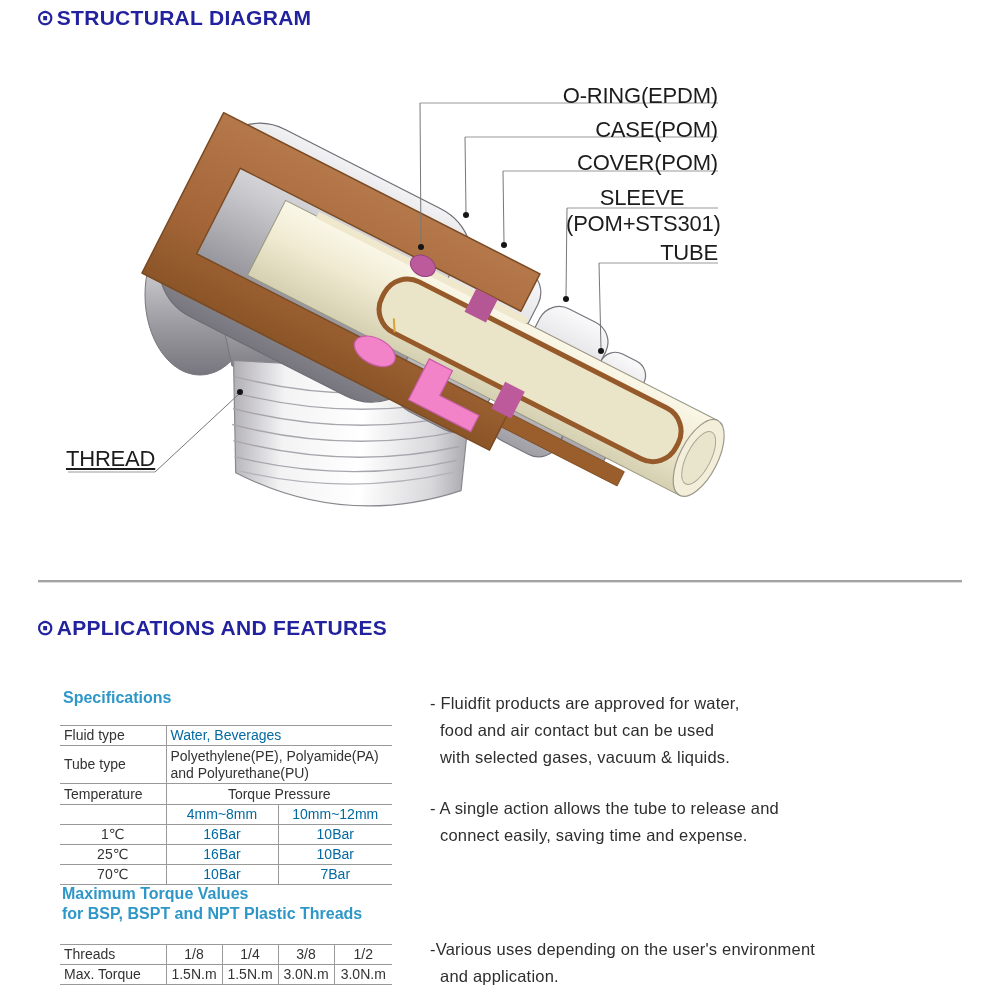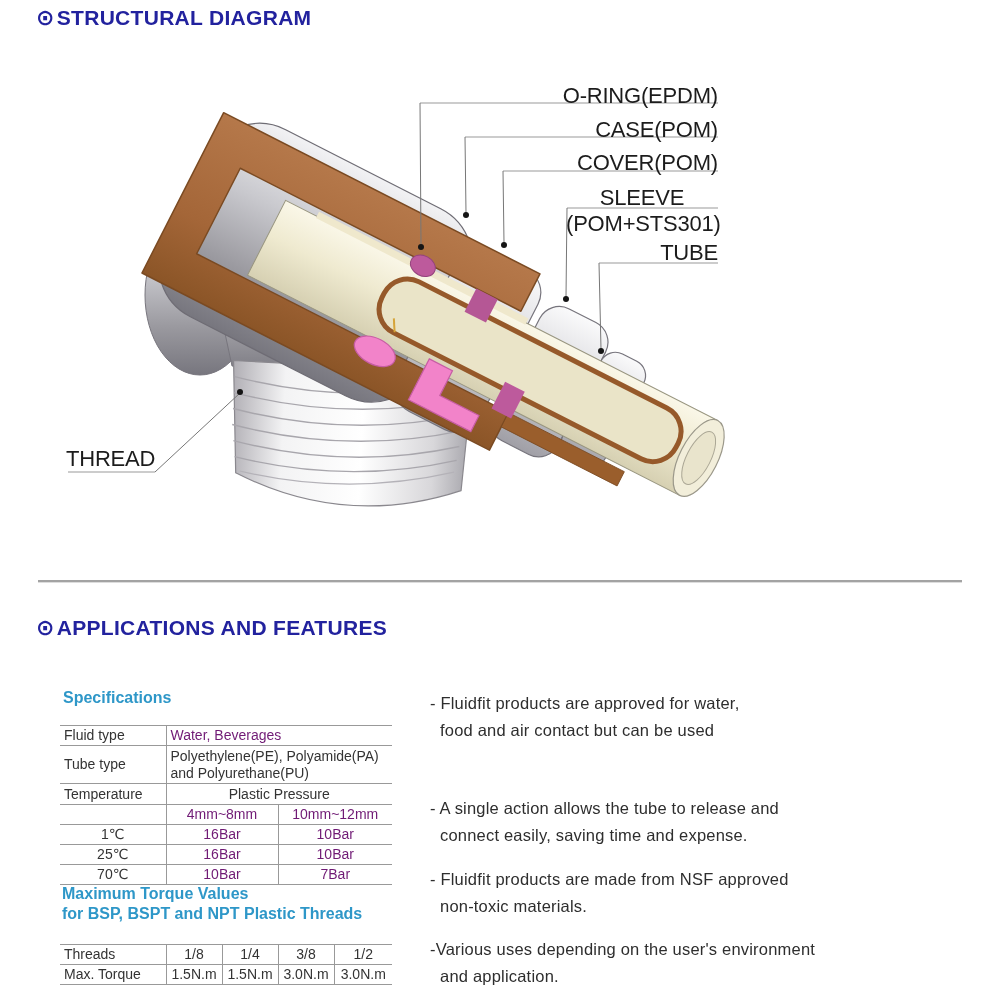--- a/index.html
+++ b/index.html
@@ -15,21 +15,21 @@
   .divider{position:absolute;left:38px;top:580px;width:924px;height:2px;background:#A3A3A3;
            box-shadow:0 1px 0 #DDDDDD;}
   .sub-title{position:absolute;color:#2E97C8;font-weight:bold;font-size:16px;line-height:20px;}
   table.spec{border-collapse:collapse;table-layout:fixed;width:332px;font-size:14px;color:#333;margin-top:16px;}
   table.spec td{border:1px solid #999;padding:1px 4px;line-height:17px;vertical-align:middle;}
   table.spec td:first-child{border-left:0;}
   table.spec tr td:last-child{border-right:0;}
   td.lbl{text-align:left;padding-left:10px;}
   td.ctr{text-align:center;}
   td.lft{text-align:left;padding-left:10px;}
-  .blue{color:#701a75;}
+  .blue{color:#0369a1;}
   .tbl-wrap{position:absolute;}
   .feature{position:absolute;left:430px;color:#2e2e2e;font-size:16.5px;line-height:27px;
            letter-spacing:.2px;white-space:nowrap;}
   .feature .ln{padding-left:10px;}
   .feature .ln.first{padding-left:0;}
 </style>
 </head>
 <body>
 
 <div class="page">
@@ -159,21 +159,21 @@
   </svg>
 
   <div class="part-label r-align" style="top:83px;">O-RING(EPDM)</div>
   <div class="part-label r-align" style="top:117px;">CASE(POM)</div>
   <div class="part-label r-align" style="top:150px;">COVER(POM)</div>
   <div class="sleeve-wrap" style="top:185px;">
     <div class="part-label" style="position:static;">SLEEVE</div>
     <div class="part-label" style="position:static;">(POM+STS301)</div>
   </div>
   <div class="part-label r-align" style="top:240px;">TUBE</div>
-  <div class="part-label" style="left:66px;top:446px;">THREAD</div>
+  <div class="part-label" style="left:66px;top:446px;text-decoration:underline;">THREAD</div>
 
   <div class="divider"></div>
 
   <div class="sec-head" style="left:36px;top:616px;">
     <span class="bullseye">⊙</span>
     <span>APPLICATIONS AND FEATURES</span>
   </div>
 
   <div class="sub-title" style="left:63px;top:688px;">Specifications</div>
 
@@ -191,21 +191,21 @@
       </tr>
       <tr style="height:38px">
         <td class="lbl">Tube type</td>
         <td class="lft" colspan="2">
           <div>Polyethylene(PE), Polyamide(PA)</div>
           <div>and Polyurethane(PU)</div>
         </td>
       </tr>
       <tr style="height:21px">
         <td class="lbl">Temperature</td>
-        <td class="ctr" colspan="2">Plastic Pressure</td>
+        <td class="ctr" colspan="2">Torque Pressure</td>
       </tr>
       <tr style="height:20px">
         <td></td>
         <td class="ctr blue">4mm~8mm</td>
         <td class="ctr blue">10mm~12mm</td>
       </tr>
       <tr style="height:18px">
         <td class="ctr">1℃</td>
         <td class="ctr blue">16Bar</td>
         <td class="ctr blue">10Bar</td>
@@ -253,27 +253,24 @@
         <td class="ctr">3.0N.m</td>
         <td class="ctr">3.0N.m</td>
       </tr>
     </tbody>
       </table>
   </div>
 
   <div class="feature" style="top:690px;">
     <div class="ln first">- Fluidfit products are approved for water,</div>
     <div class="ln">food and air contact but can be used</div>
+    <div class="ln">with selected gases, vacuum &amp; liquids.</div>
   </div>
   <div class="feature" style="top:795px;">
     <div class="ln first">- A single action allows the tube to release and</div>
     <div class="ln">connect easily, saving time and expense.</div>
   </div>
-  <div class="feature" style="top:866px;">
-    <div class="ln first">- Fluidfit products are made from NSF approved</div>
-    <div class="ln">non-toxic materials.</div>
-  </div>
   <div class="feature" style="top:936px;">
     <div class="ln first">-Various uses depending on the user's environment</div>
     <div class="ln">and application.</div>
   </div>
 
 </div>
 
 </body></html>

